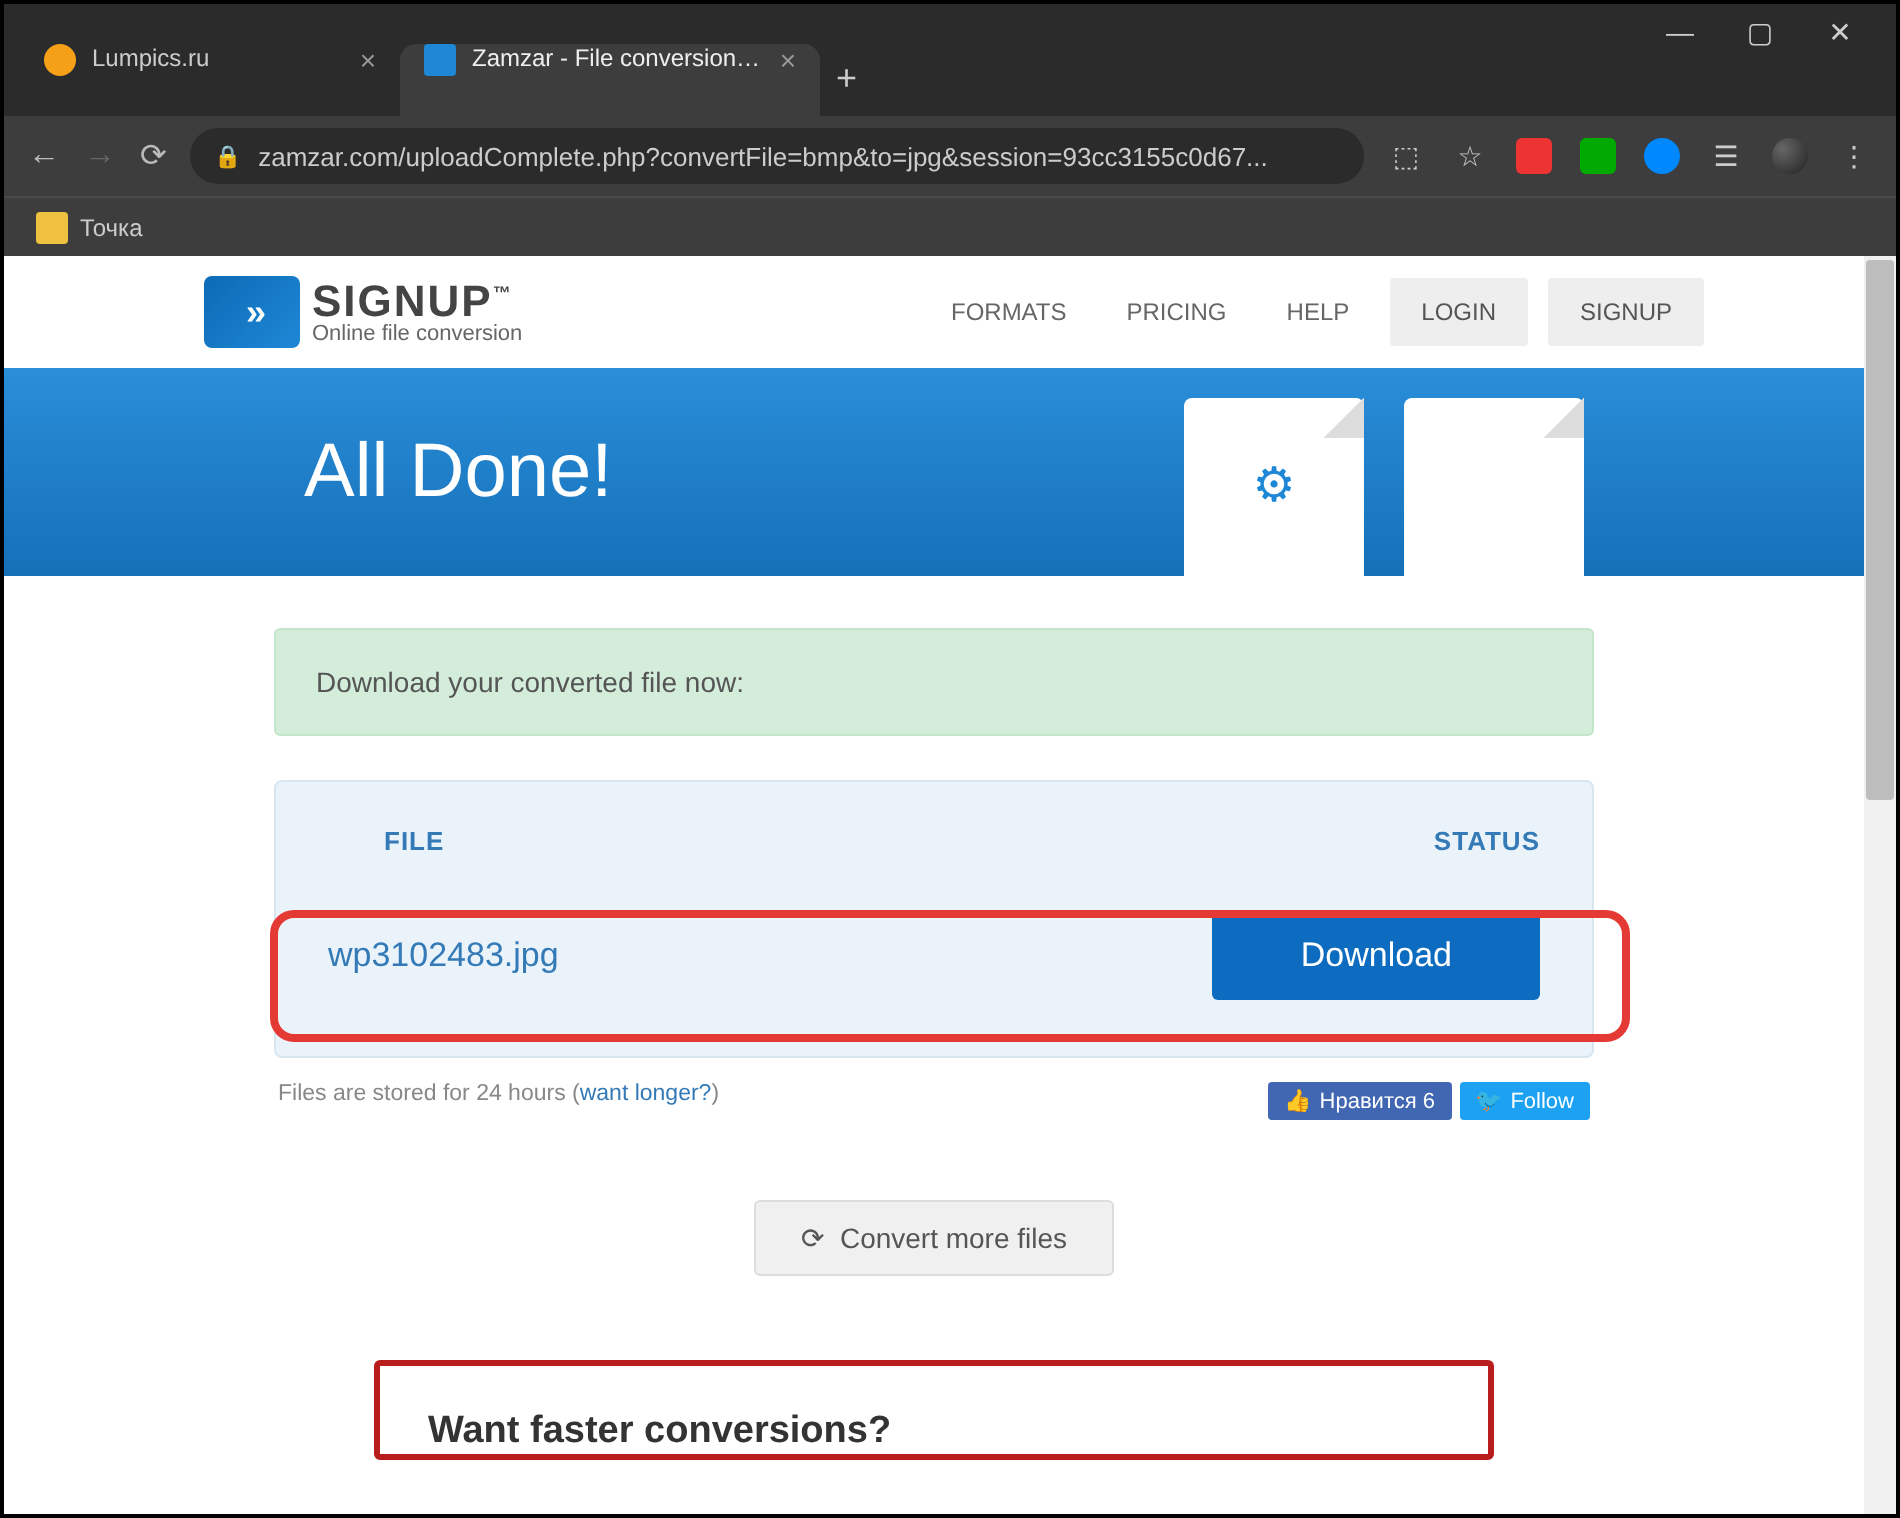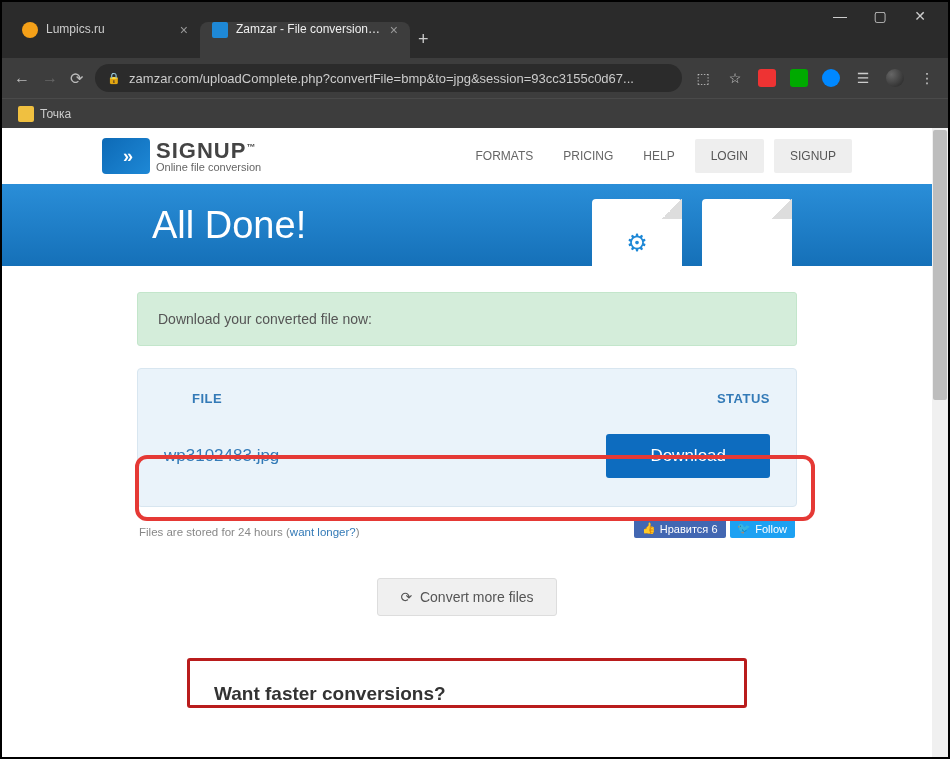--- a/index.html
+++ b/index.html
@@ -41,39 +41,39 @@
 .header-nav { display: flex; align-items: center; justify-content: space-between; padding: 10px 80px 10px 100px; }
 .logo { display: flex; align-items: center; gap: 6px; }
 .logo-icon { width: 48px; height: 36px; background: linear-gradient(135deg, #0d6ab6, #1e88d6); border-radius: 4px; display: flex; align-items: center; justify-content: center; color: #fff; font-size: 18px; font-weight: bold; letter-spacing: -4px; }
 .logo-text { line-height: 1; }
 .logo-text .brand { font-size: 22px; font-weight: bold; color: #444; letter-spacing: 1px; }
 .logo-text .tagline { font-size: 11px; color: #666; }
 .nav-items { display: flex; gap: 10px; align-items: center; }
 .nav-link { font-size: 12px; color: #666; padding: 8px 10px; }
 .nav-btn-box { font-size: 12px; color: #555; background: #eee; padding: 10px 16px; border-radius: 2px; }
 
-.hero { background: linear-gradient(180deg, #2a8ed8, #1570b8); height: 82px; position: relative; overflow: hidden; display:flex; align-items:center; }
+.hero { background: linear-gradient(180deg, #2a8ed8, #1570b8); height: 104px; position: relative; overflow: hidden; display:flex; align-items:center; }
 .hero-title { color: #fff; font-size: 38px; font-weight: 300; margin-left: 150px; }
 .hero-files { position: absolute; right: 140px; top: 15px; display: flex; gap: 20px; }
 .hero-file { width: 90px; height: 110px; background: #fff; border-radius: 4px 4px 0 0; position: relative; }
 .hero-file::before { content:''; position:absolute; top:0; right:0; width:20px; height:20px; background: linear-gradient(135deg, transparent 50%, #ddd 50%); }
 .hero-file .gear { position:absolute; top:40%; left:50%; transform:translate(-50%,-50%); color:#1e88d6; font-size:24px; }
 
 .container { max-width: 680px; margin: 0 auto; padding: 0 10px;}
 .alert-success { background: #d4edda; border: 1px solid #c3e6cb; color: #555; padding: 18px 20px; margin-top: 26px; border-radius: 3px; font-size: 14px; }
 
 .download-panel { background: #eaf3fa; border: 1px solid #d8e6f0; border-radius: 4px; margin-top: 22px; padding: 22px 26px 14px; }
 .dp-header { display: flex; justify-content: space-between; font-size: 13px; color: #337ab7; font-weight: bold; letter-spacing: 0.5px; padding-left: 28px; }
 .dp-row { display: flex; justify-content: space-between; align-items: center; margin-top: 28px; padding-bottom: 14px; }
 .dp-filename { color: #337ab7; font-size: 17px; }
 .dp-download-btn { background: #0d6cbf; color: #fff; padding: 12px 44px; border-radius: 3px; font-size: 17px; }
 
 .highlight-box { position: absolute; border: 4px solid #e53935; border-radius: 12px; pointer-events: none; }
 
-.foot-note { font-size: 11.5px; color: #888; margin: 12px 2px 0; display:flex; justify-content:space-between; align-items:flex-end;}
+.foot-note { font-size: 11.5px; color: #888; margin: 12px 2px 0; display:flex; justify-content:space-between; align-items:flex-start;}
 .foot-note a { color: #337ab7; text-decoration: none; }
 .social { display:flex; gap:4px; }
 .social-btn { font-size:11px; color:#fff; padding:3px 8px; border-radius:2px; display:flex; align-items:center; gap:4px;}
 .fb-btn { background:#4267B2; }
 .tw-btn { background:#1DA1F2; }
 
 .convert-more { display: block; margin: 40px auto 0; background: #f0f0f0; border: 1px solid #ddd; border-radius: 3px; padding: 10px 22px; font-size: 14px; color: #555; width: fit-content; }
 .faster-box { border:3px solid #b91c1c; border-radius:3px; margin: 42px auto 12px; max-width: 560px; padding: 22px 24px 0; }
 .faster-box h3 { font-size: 19px; color:#333; font-weight:bold;}
 </style>

